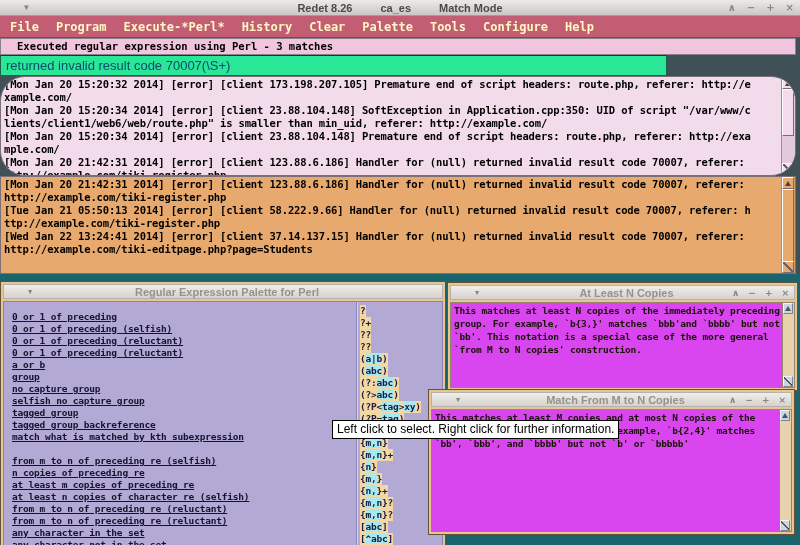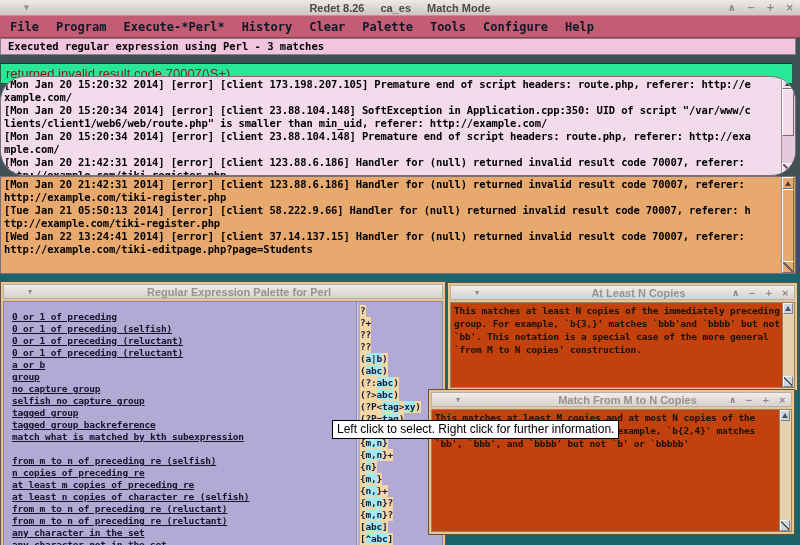--- a/index.html
+++ b/index.html
@@ -4,41 +4,41 @@
 <style>
   html,body{margin:0;padding:0;background:#222;}
   .app{position:relative;width:800px;height:545px;overflow:hidden;
        font-family:"DejaVu Sans Mono",monospace;background:#3f5056;}
 
   
   .titlebar{position:absolute;left:0;top:0;width:800px;height:15px;
     background:linear-gradient(#ece9e6,#cbc7c4);border-bottom:1px solid #a49f9b;}
   .tb-arrow{position:absolute;left:24px;top:2px;font-size:8px;color:#8a8683;line-height:11px;}
   .tb-title{position:absolute;left:0;top:0;width:100%;height:15px;display:flex;
-    justify-content:center;gap:16px;align-items:center;
+    justify-content:center;gap:28px;align-items:center;
     font:bold 11px "Liberation Sans",sans-serif;color:#4c4a47;}
   .tb-controls{position:absolute;right:6px;top:0;height:15px;display:flex;gap:11px;align-items:center;
     font:bold 10px "DejaVu Sans",sans-serif;color:#8a8683;}
   .tb-controls span{cursor:default;}
 
   
   .menubar{position:absolute;left:0;top:15px;width:800px;height:23px;background:#c25d73;
     border-top:1px solid #da8396;border-bottom:1px solid #8e3c50;box-sizing:border-box;
     display:flex;align-items:center;padding-left:10px;}
-  .menu-item{font:bold 12px "DejaVu Sans Mono",monospace;color:#0f172a;margin-right:17px;white-space:pre;}
+  .menu-item{font:bold 12px "DejaVu Sans Mono",monospace;color:#fef9c3;margin-right:17px;white-space:pre;}
 
   
   .statusbar{position:absolute;left:0;top:38px;width:796px;height:17px;background:#f0c5dd;
     border:1px solid #8a8088;box-sizing:border-box;
-    font:bold 10.5px/15px "DejaVu Sans Mono",monospace;color:#000;padding-left:7px;white-space:pre;}
-
-  
-  .entry{position:absolute;left:0;top:55px;width:793px;height:21px;background:#2ae797;
+    font:bold 10.5px/15px "DejaVu Sans Mono",monospace;color:#000;padding-left:16px;white-space:pre;}
+
+  
+  .entry{position:absolute;left:0;top:55px;width:667px;height:21px;background:#2ae797;
     border:1px solid #1d6148;border-top-color:#0f3d2c;box-sizing:border-box;
-    font:13px/19px "Liberation Sans",sans-serif;color:#7f1d1d;padding-left:5px;white-space:pre;margin-top:8px;}
+    font:13px/19px "Liberation Sans",sans-serif;color:#0c4a6e;padding-left:5px;white-space:pre;}
 
   
   .txtarea{position:absolute;left:0;width:796px;box-sizing:border-box;border:1px solid #7a7078;overflow:hidden;}
   .txtarea.pink{top:76px;height:100px;background:#f2dbeb;border-radius:25px;}
   .txtarea.orange{top:176px;height:98px;background:#e7a96d;}
   .txt-content{position:absolute;left:3px;top:1px;right:14px;bottom:0;overflow:hidden;}
   .log-line{font:bold 10.5px/13px "DejaVu Sans Mono",monospace;letter-spacing:-0.15px;
     color:#000;white-space:pre;}
 
   
@@ -59,25 +59,25 @@
   .pink .sb-grip{background-color:#f2dbeb;} .orange .sb-grip{background-color:#e7a96d;}
 
   
   .desktop{position:absolute;left:0;top:274px;width:800px;height:271px;background:#1a646e;}
 
   
   .window{position:absolute;box-sizing:border-box;border:1px solid #60523c;background:#e9c58f;padding:2px;}
   .win-title{position:relative;height:15px;background:linear-gradient(#f0edea,#d6d2ce);
     border:1px solid #b5b1ad;box-sizing:border-box;}
   .win-arrow{position:absolute;left:24px;top:2px;font-size:7px;color:#8a8683;line-height:10px;}
-  .win-name{position:absolute;left:16px;top:0;width:100%;text-align:center;
+  .win-name{position:absolute;left:4px;top:0;width:100%;text-align:center;
     font:bold 11px/14px "Liberation Sans",sans-serif;color:#96928d;}
   .win-controls{position:absolute;right:5px;top:0;height:14px;display:flex;gap:9px;align-items:center;
     font:bold 9px "DejaVu Sans",sans-serif;color:#8a8683;}
-  .win-body{position:absolute;left:2px;right:2px;top:19px;bottom:2px;background:#c2410c;
+  .win-body{position:absolute;left:2px;right:2px;top:19px;bottom:2px;background:#d946ef;
     border:1px solid #94846a;overflow:hidden;}
   .tip-line{font:bold 9.5px/13px "DejaVu Sans Mono",monospace;letter-spacing:-0.2px;
     color:#1a1208;white-space:pre;}
   .tip-text{position:absolute;left:3px;top:1px;right:13px;bottom:0;overflow:hidden;}
   .wsb{position:absolute;right:0;top:0;bottom:0;width:11px;background:#e6d2ac;border-left:1px solid #94846a;}
   .wsb-arrow{position:absolute;left:0;top:0;width:10px;height:11px;background:#ccd6e2;
     border:1px solid;border-color:#f2f6fa #7a8492 #7a8492 #f2f6fa;box-sizing:border-box;}
   .wsb-arrow:after{content:"";position:absolute;left:1px;top:2px;border:3px solid transparent;
     border-bottom:5px solid #4c5662;border-top:none;}
   .wsb-grip{position:absolute;left:0;bottom:0;width:10px;height:11px;background:#ccd6e2;

